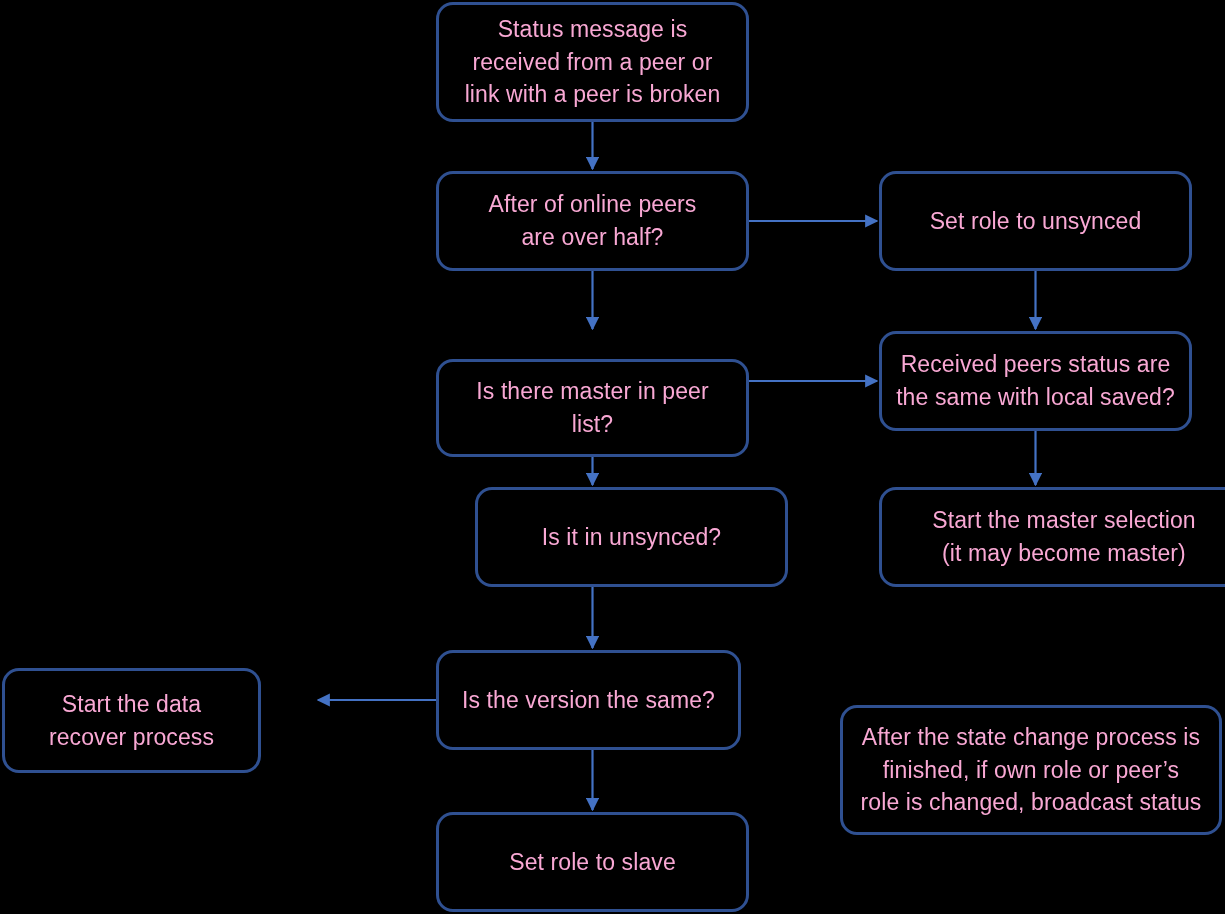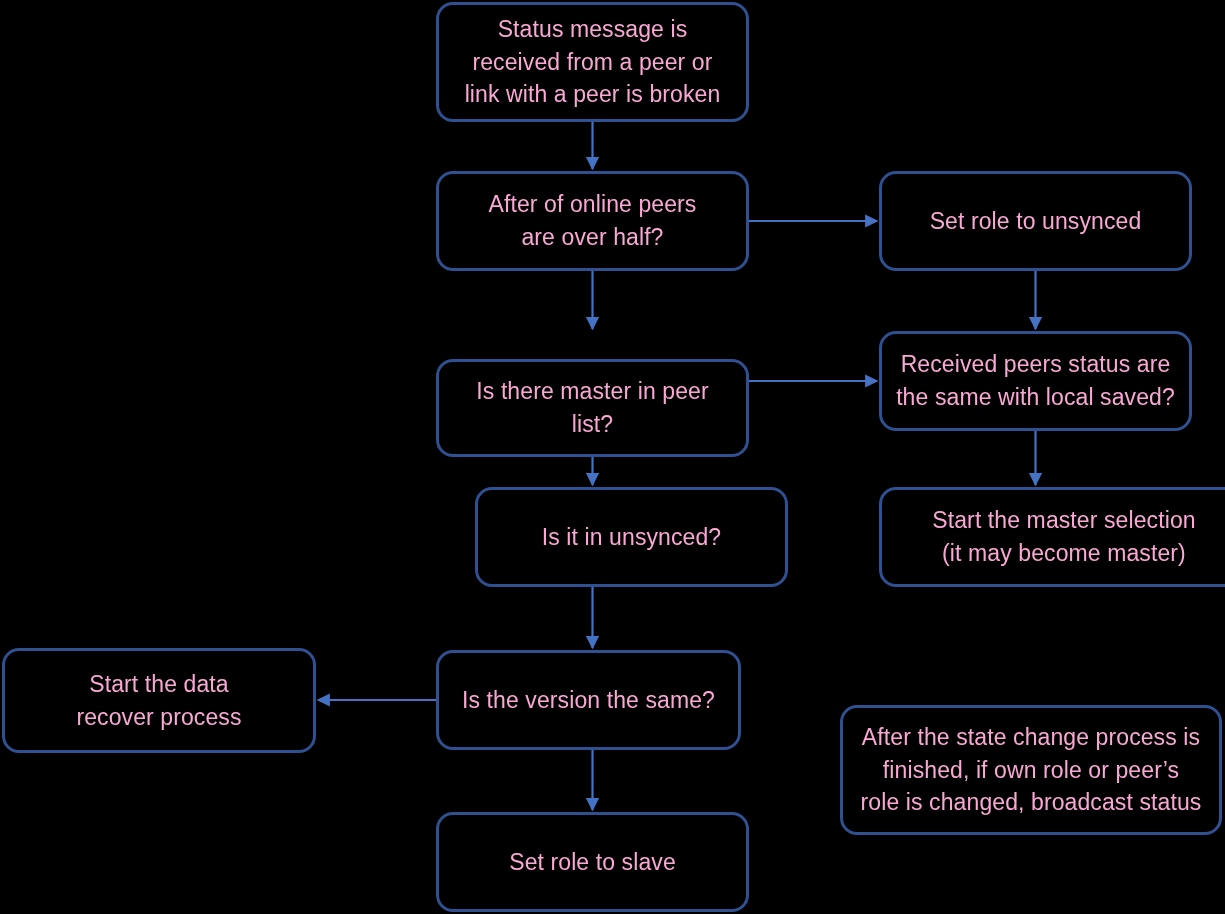--- a/index.html
+++ b/index.html
@@ -53,21 +53,21 @@
   #node-online-peers     { left: 436px; top: 171px; width: 313px; height: 100px; }
   #node-master-in-list   { left: 436px; top: 331px; width: 313px; height: 98px; margin-top: 28px; }
   #node-in-unsynced      { left: 436px; top: 487px; width: 313px; height: 100px; margin-left: 39px; }
   #node-version-same     { left: 436px; top: 650px; width: 305px; height: 100px; }
   #node-set-role-slave   { left: 436px; top: 812px; width: 313px; height: 100px; }
 
   #node-set-role-unsynced { left: 879px; top: 171px; width: 313px; height: 100px; }
   #node-peers-status-same { left: 879px; top: 331px; width: 313px; height: 100px; }
   #node-master-selection  { left: 879px; top: 487px; width: 370px; height: 100px; }
 
-  #node-data-recover     { left: 2px;   top: 648px; width: 314px; height: 105px; }
+  #node-data-recover     { left: 2px;   top: 668px; width: 259px; height: 105px; }
   #node-broadcast-note   { left: 840px; top: 705px; width: 382px; height: 130px; }
 </style>
 </head>
 <body>
 
 <div id="diagram-root">
 
   <svg class="edge-layer" viewBox="0 0 1225 914" width="1225" height="914" xmlns="http://www.w3.org/2000/svg">
     <defs>
       <marker id="arrow-end" viewBox="0 0 10 10" refX="9" refY="5" markerWidth="6" markerHeight="6" orient="auto-start-reverse">

